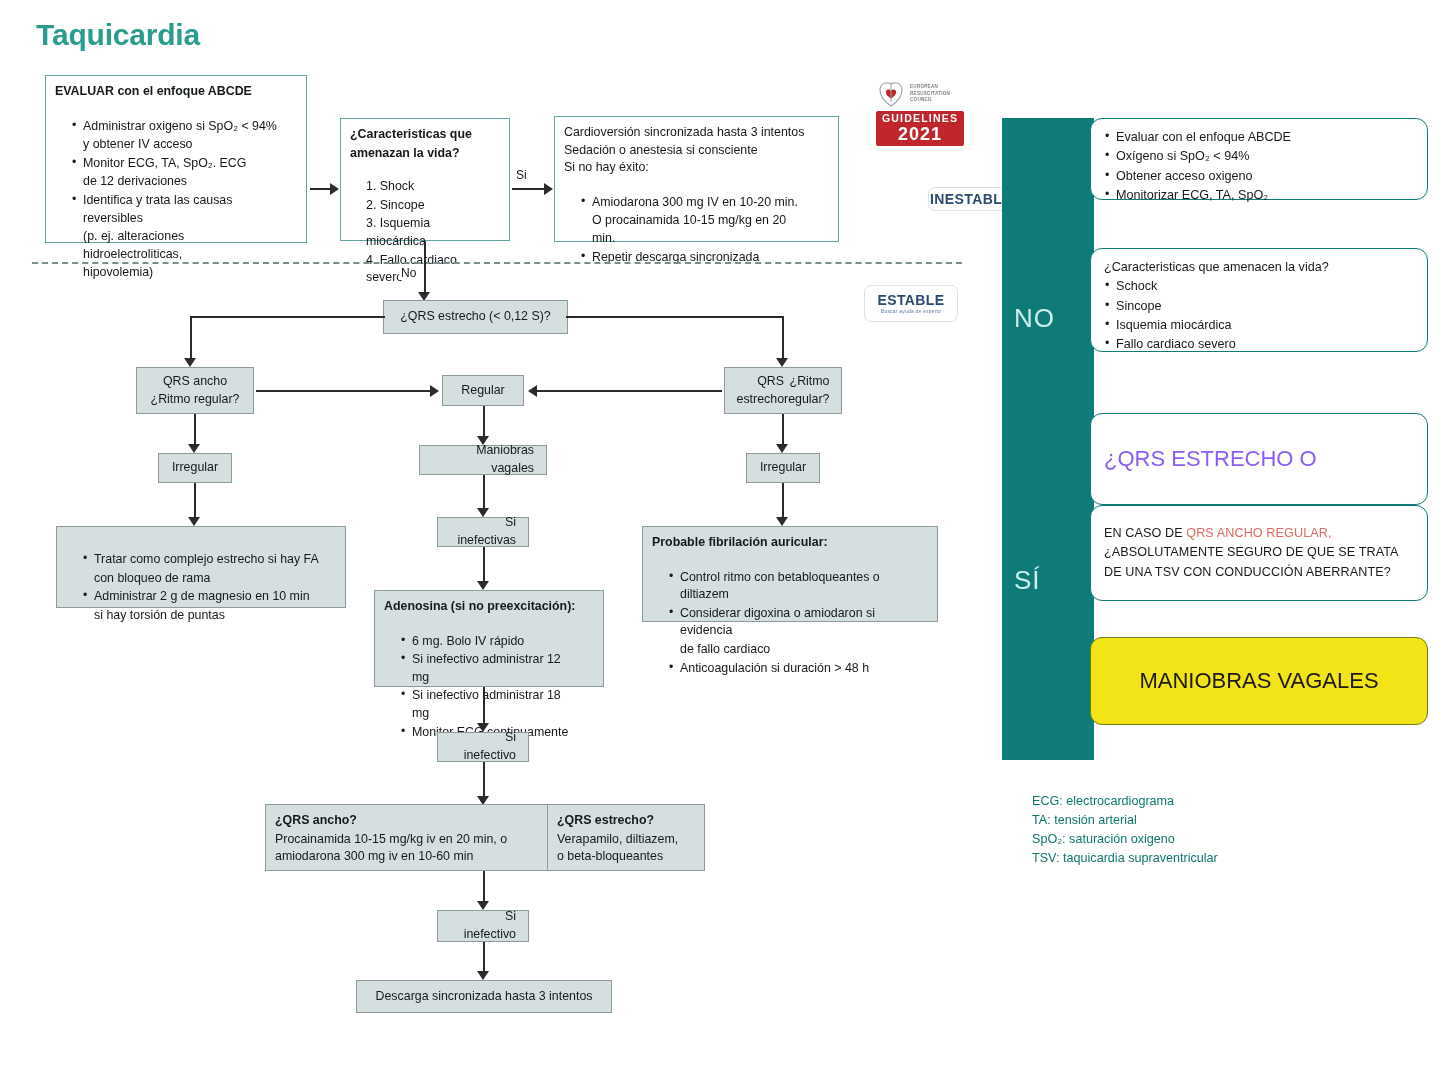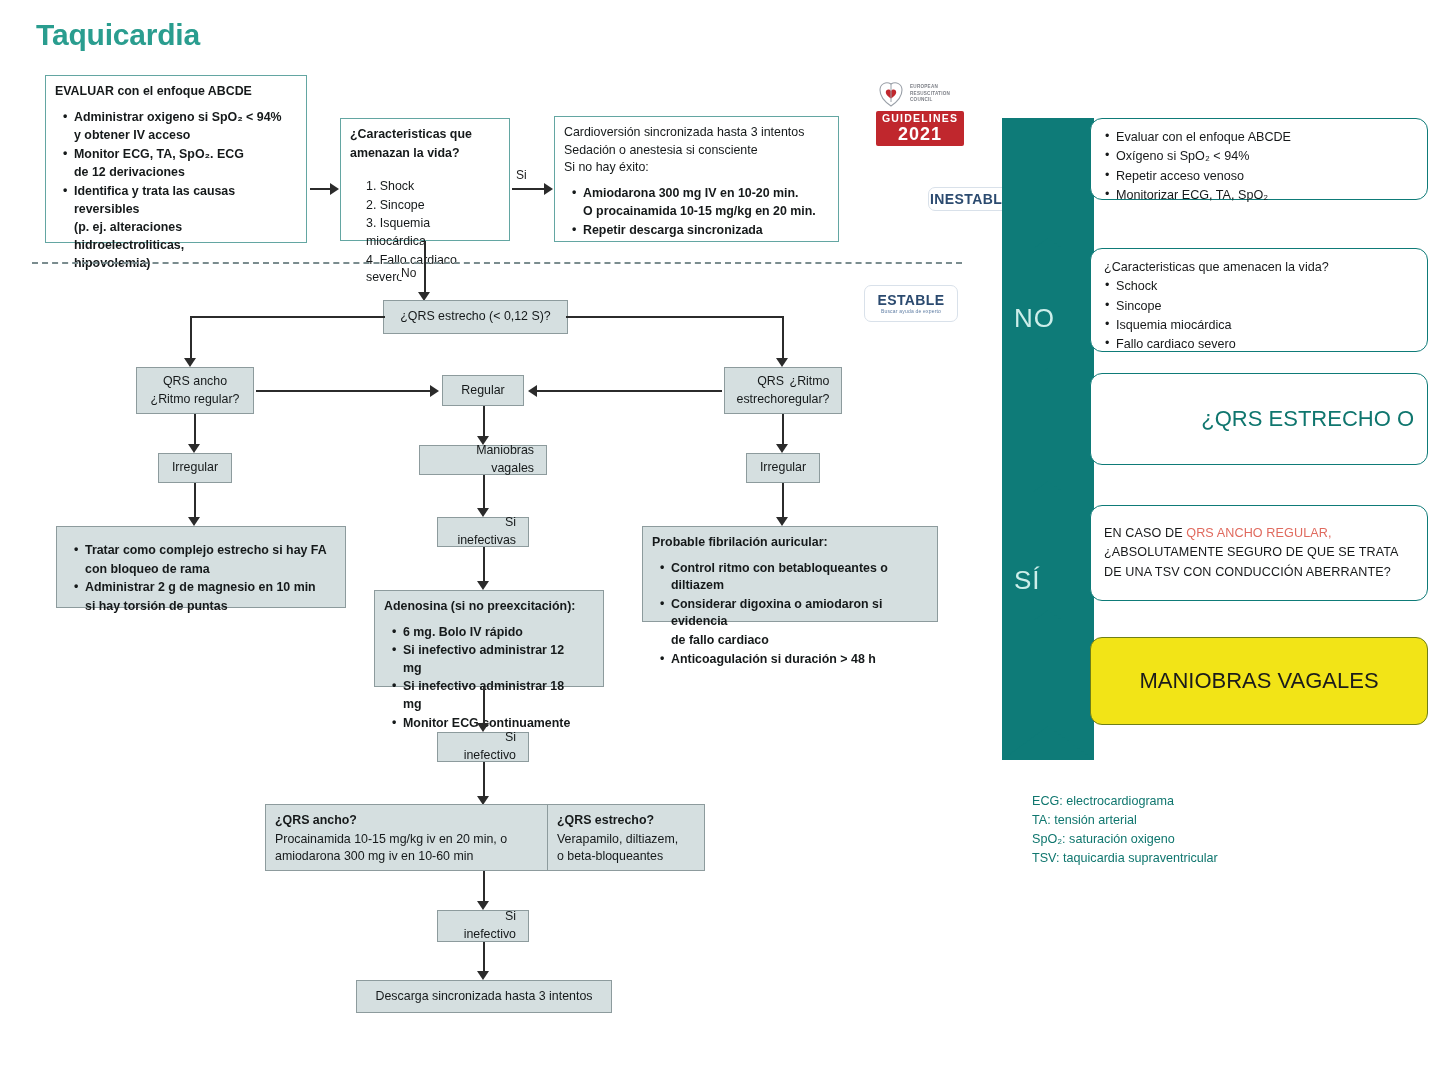--- a/index.html
+++ b/index.html
@@ -26,21 +26,21 @@
     box-sizing:border-box;
     background:#d5dfe0;
     border:1.6px solid #8d9b9d;
     font-size:12.4px;
     line-height:1.42;
     color:#15191a;
     padding:7px 9px;
   }
   .fbox.white{background:#ffffff;border:1.6px solid #63a6a2;}
   .fbox.center{display:flex;align-items:center;justify-content:center;text-align:right;padding:4px 12px;}
-  .ul{margin:8px;padding:0;list-style:none;font-weight:bold;}
+  .ul{margin:17px;padding:0;list-style:none;}
   .ul li{position:relative;padding-left:11px;margin:0 0 1px 0;}
   .ul li:before{content:"•";position:absolute;left:0;top:-1px;}
   .ul li.nob{padding-left:11px;}
   .ul li.nob:before{content:"";}
   .nlist{margin:16px;padding:0;list-style:none;}
   .nlist li{margin:0 0 1px 0;}
   .hdr{font-weight:bold;display:block;margin-bottom:1px;}
 
   
   .ln{position:absolute;background:#2b2b2b;}
@@ -88,22 +88,22 @@
   }
   .chev-label{
     position:absolute;left:1014px;color:#cdeeea;font-size:26px;font-weight:normal;
     letter-spacing:1px;
   }
   .rbox{
     position:absolute;left:1090px;width:338px;box-sizing:border-box;
     background:#ffffff;border:1.8px solid #0e7b78;border-radius:12px;
     padding:9px 13px;font-size:12.6px;line-height:1.45;color:#17191a;
   }
-  .rbox.big{display:flex;align-items:flex-end;justify-content:center;text-align:center;
-    font-size:22px;line-height:1.25;color:#0f766e;}
+  .rbox.big{display:flex;align-items:flex-start;justify-content:center;text-align:center;
+    font-size:22px;line-height:1.25;color:#8b5cf6;margin-top:40px;}
   .rbox.yellow{background:#f2e417;border-color:#6f7f18;display:flex;align-items:center;
     justify-content:center;font-size:22px;color:#1b1b1b;}
   .rbox.caps{font-size:12.6px;letter-spacing:.1px;line-height:1.55;}
   .redtxt{color:#e06a5e;}
   .rul{margin:0;padding:0;list-style:none;}
   .rul li{position:relative;padding-left:12px;margin-bottom:1px;}
   .rul li:before{content:"•";position:absolute;left:1px;top:-1px;}
   .plain{margin-bottom:1px;}
 
   #legend{position:absolute;left:1032px;top:792px;font-size:12.6px;line-height:1.52;color:#0f766e;}
@@ -323,21 +323,21 @@
 
   <div class="chev" style="top:620px;">
     <div class="body" style="height:106px;"></div>
     <div class="point"></div>
   </div>
 
   <div class="rbox" style="top:118px;height:82px;">
     <ul class="rul">
       <li>Evaluar con el enfoque ABCDE</li>
       <li>Oxígeno si SpO₂ &lt; 94%</li>
-      <li>Repetir acceso venoso</li>
+      <li>Obtener acceso oxigeno</li>
       <li>Monitorizar ECG, TA, SpO₂</li>
     </ul>
   </div>
 
   <div class="rbox" style="top:248px;height:104px;">
     <div class="plain">¿Caracteristicas que amenacen la vida?</div>
     <ul class="rul">
       <li>Schock</li>
       <li>Sincope</li>
       <li>Isquemia miocárdica</li>

